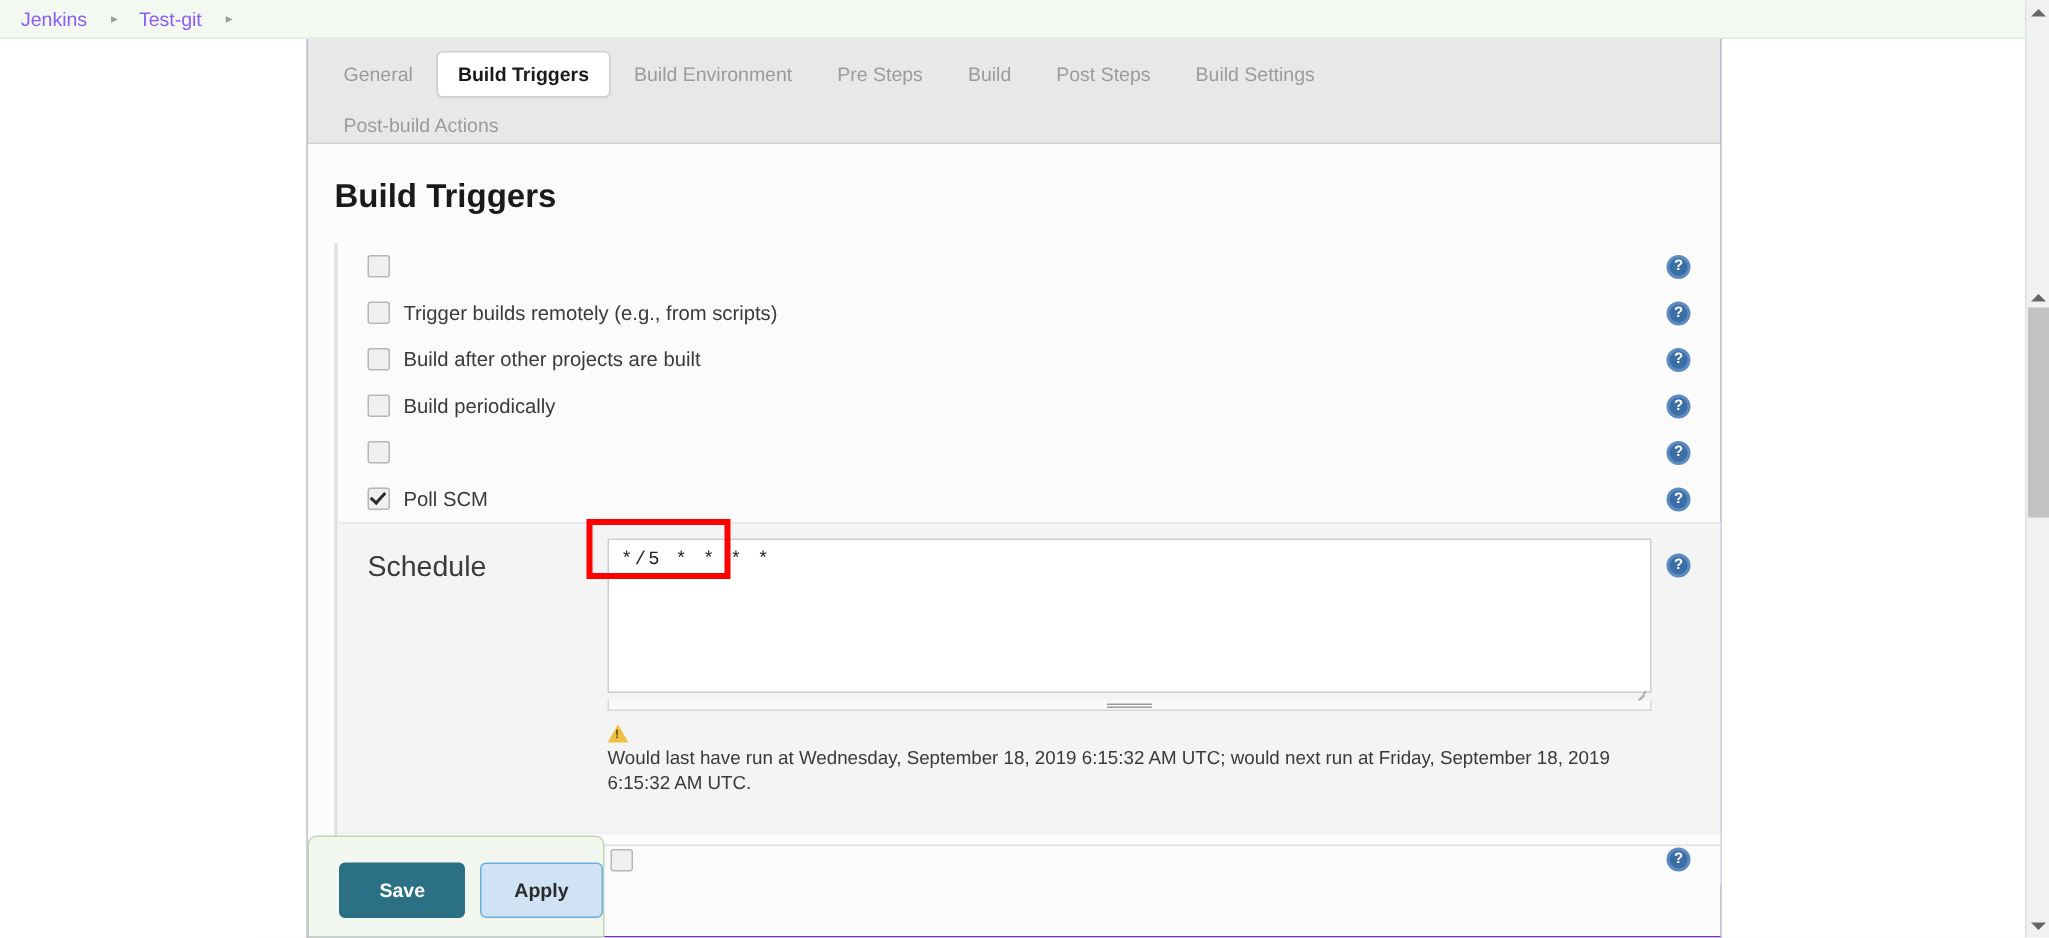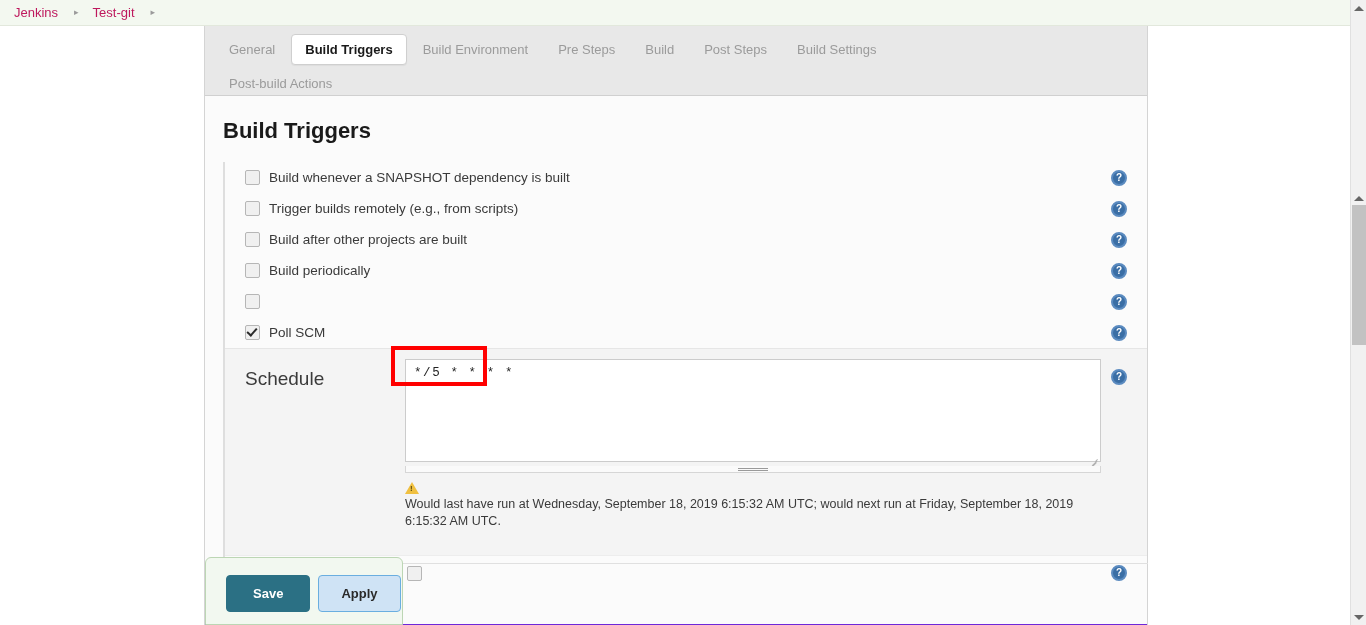--- a/index.html
+++ b/index.html
@@ -15,21 +15,21 @@
   .breadcrumb-bar {
     position: absolute; left: 0; top: 0;
     width: 1350px; height: 26px;
     background: #f3f8f0;
     border-bottom: 1px solid #e2e8dc;
     display: flex; align-items: center;
     padding-left: 14px;
     box-sizing: border-box;
   }
   .crumb {
-    font-size: 13px; color: #be185d;
+    font-size: 13px; color: #8b5cf6;
     margin-right: 4px;
     text-decoration: none;
   }
   .crumb-sep {
     font-size: 9px; color: #9a9a9a;
     margin: 0 14px 0 12px;
     line-height: 1;
   }
 
   
@@ -260,20 +260,21 @@
     width: 198px; height: 68px;
     background: #f2f8f0;
     border: 1px solid #bcd6b4;
     border-radius: 6px 6px 0 0;
     box-sizing: border-box;
     z-index: 4;
   }
   .btn-row {
     display: flex; align-items: center;
     padding: 17px 0 0 20px;
+    justify-content: space-between;
   }
   .btn {
     font-size: 13px; font-weight: bold;
     border-radius: 4px;
     cursor: pointer;
     text-align: center;
     box-sizing: border-box;
   }
   .btn-save {
     background: #2b7084;
@@ -359,21 +360,20 @@
       </div>
     </div>
 
     <div class="page-body">
       <h1 class="page-title">Build Triggers</h1>
 
       <div class="form-block">
 
         <div class="cb-row">
           <div class="cb"></div>
-          <span class="cb-label">Build whenever a SNAPSHOT dependency is built</span>
           <div class="help-icon">?</div>
         </div>
 
         <div class="cb-row">
           <div class="cb"></div>
           <span class="cb-label">Trigger builds remotely (e.g., from scripts)</span>
           <div class="help-icon">?</div>
         </div>
 
         <div class="cb-row">

